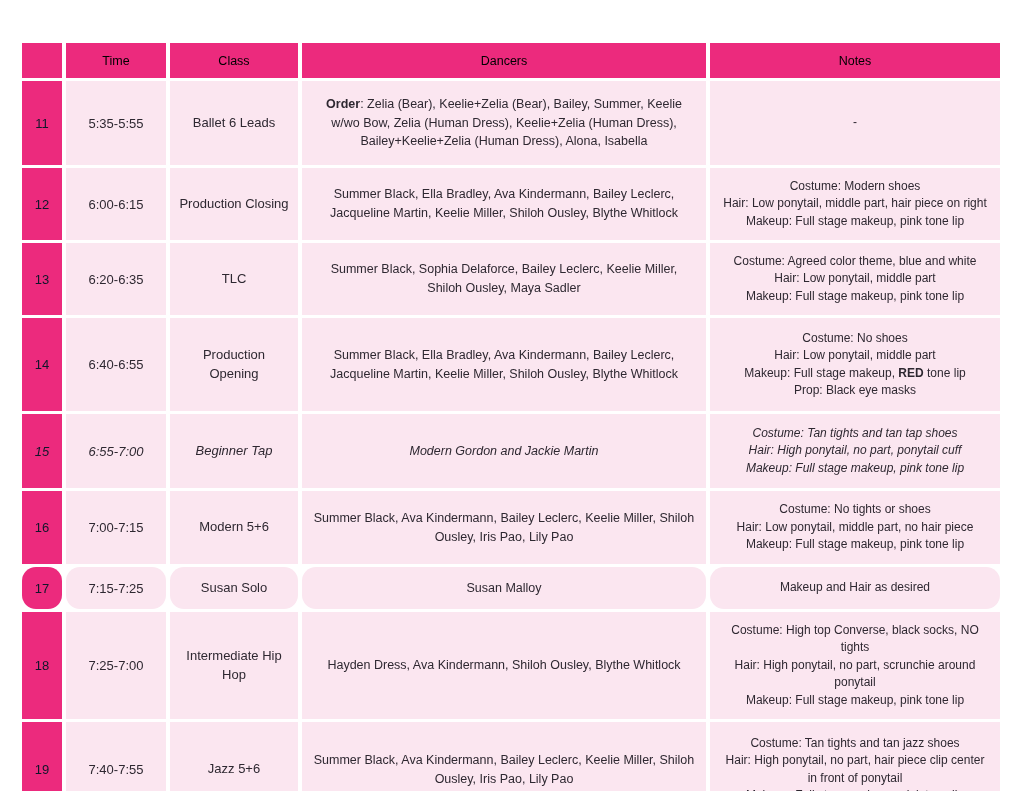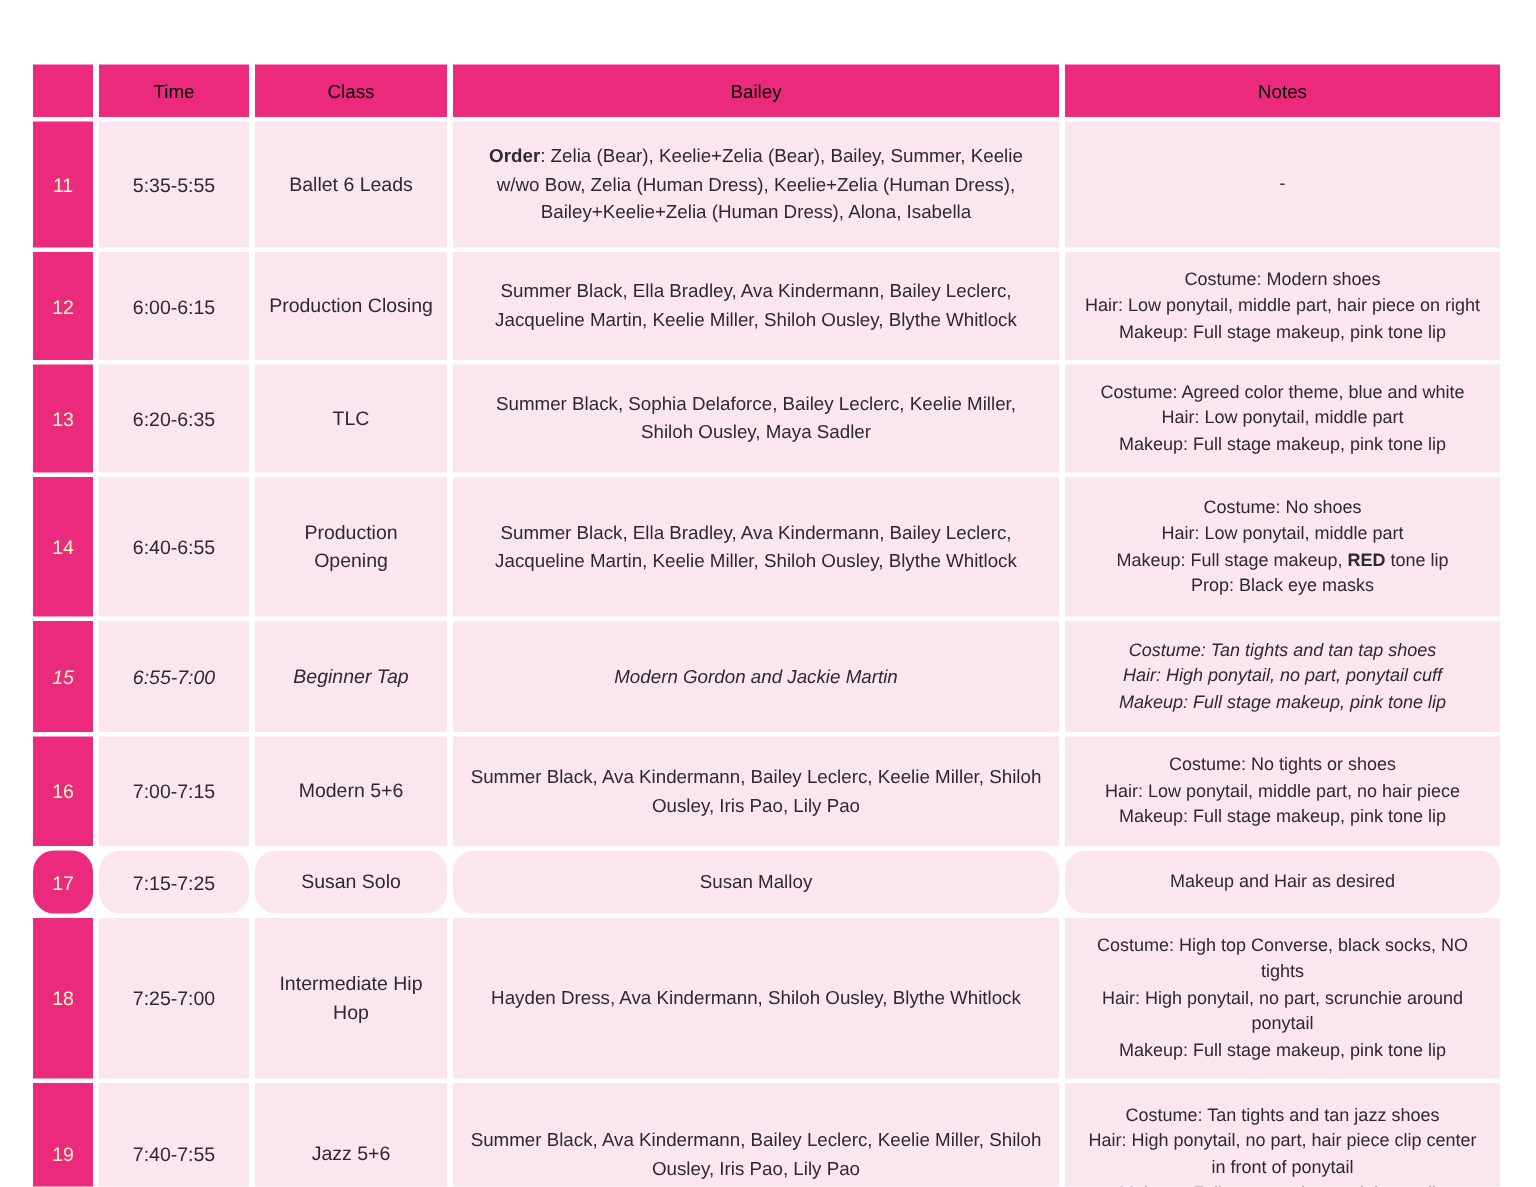--- a/index.html
+++ b/index.html
@@ -19,21 +19,21 @@
   td,th{vertical-align:middle;text-align:center;overflow:hidden;}
   th{
     background:#ec2a7d;
     color:#000000;
     font-weight:400;
     font-size:12.5px;
     height:33px;
   }
   td.numcell{
     background:#ec2a7d;
-    color:#fef9c3;
+    color:#0f172a;
     font-size:13px;
   }
   td.cell{
     background:#fbe6f0;
     font-size:13px;
   }
   td.dancers{
     font-size:12.5px;
     line-height:1.5;
     padding:4px 10px;
@@ -67,21 +67,21 @@
         <col style="width:100px">
         <col style="width:128px">
         <col style="width:404px">
         <col style="width:290px">
     </colgroup>
     <thead>
       <tr>
         <th></th>
         <th>Time</th>
         <th>Class</th>
-        <th>Bailey</th>
+        <th>Dancers</th>
         <th>Notes</th>
       </tr>
     </thead>
     <tbody>
 
       <tr class="hr0">
         <td class="numcell">11</td>
         <td class="cell">5:35-5:55</td>
         <td class="cell classcell">Ballet 6 Leads</td>
         <td class="cell dancers"><span class="b">Order</span><span>: Zelia (Bear), Keelie+Zelia (Bear), Bailey, Summer, Keelie w/wo Bow, Zelia (Human Dress), Keelie+Zelia (Human Dress), Bailey+Keelie+Zelia (Human Dress), Alona, Isabella</span></td>

